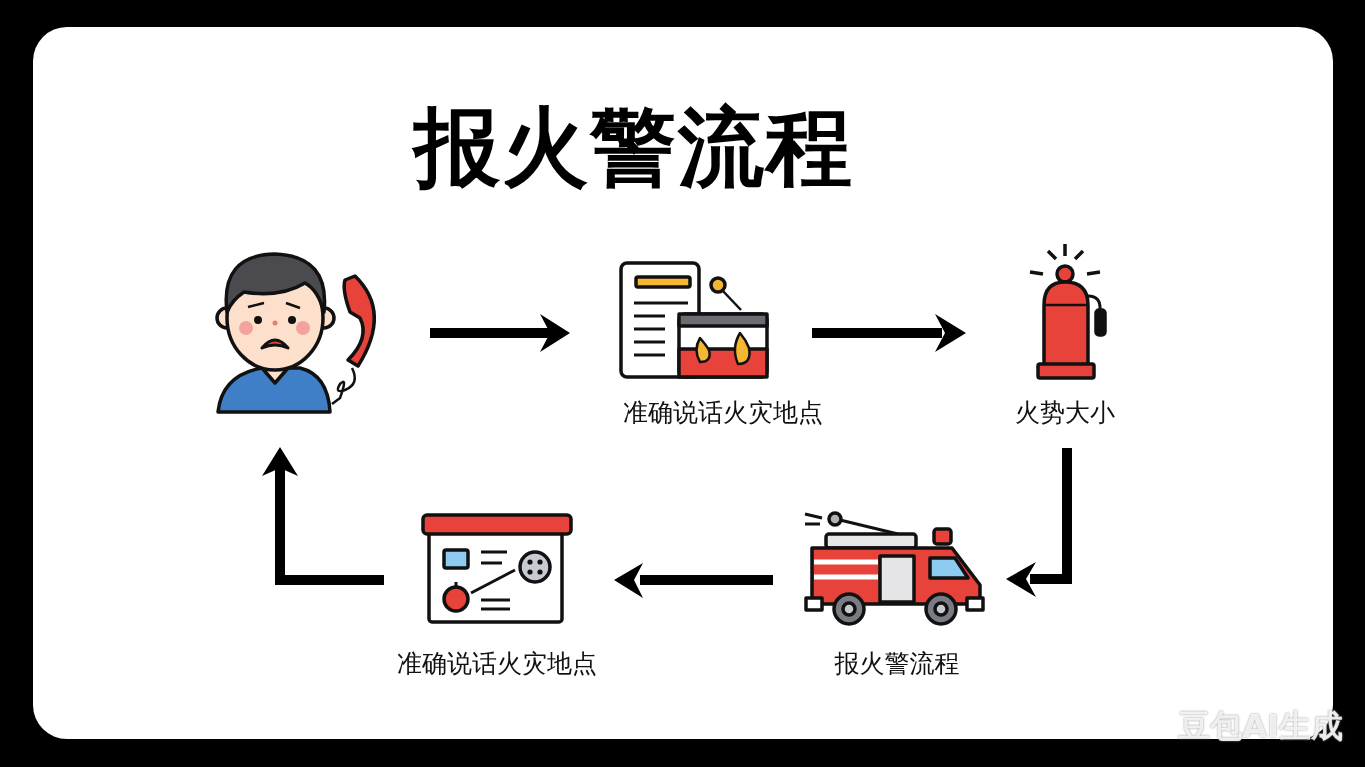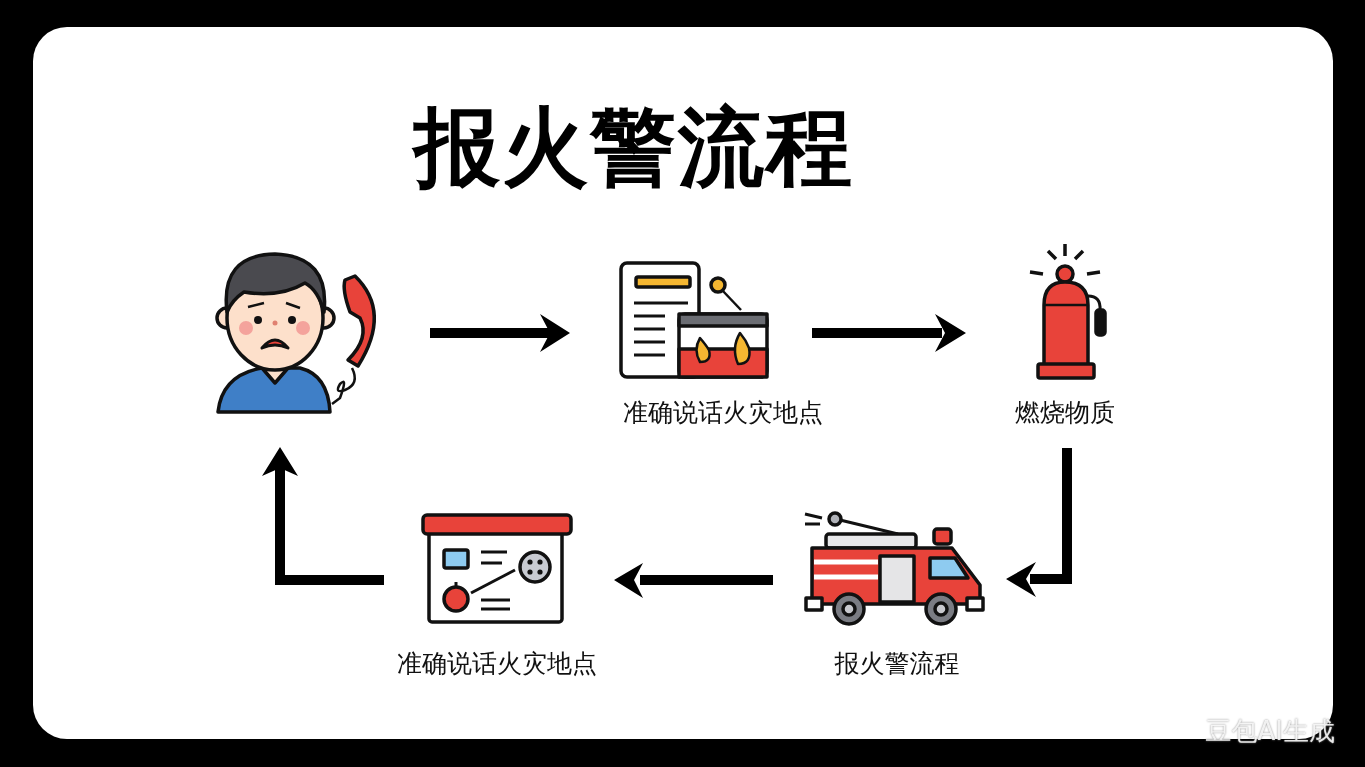--- a/index.html
+++ b/index.html
@@ -3,21 +3,21 @@
 <meta charset="utf-8">
 <style>
   html, body { margin:0; padding:0; }
   body { width:1365px; height:767px; background:#000; position:relative; overflow:hidden;
          font-family:"DejaVu Sans", sans-serif; }
   .card { position:absolute; left:33px; top:27px; width:1300px; height:712px; background:#fff; border-radius:34px; }
   .title { position:absolute; left:0; width:1268px; top:92px; text-align:center; font-size:86px; font-weight:bold;
            color:#000; letter-spacing:2px; line-height:110px; }
   .label { position:absolute; font-size:25px; color:#111; white-space:nowrap; transform:translateX(-50%); }
   svg.abs { position:absolute; left:0; top:0; }
-  .watermark { position:absolute; right:30px; bottom:18px; font-size:26px; font-weight:normal; color:rgba(255,255,255,0.85);
+  .watermark { position:absolute; right:22px; bottom:18px; font-size:32px; font-weight:bold; color:rgba(255,255,255,0.85);
                text-shadow:0 0 2px #888; }
 </style>
 </head>
 <body>
 
 <div class="card"></div>
 <div class="title">报火警流程</div>
 
 <svg class="abs" width="1365" height="767">
 
@@ -113,17 +113,17 @@
     <circle cx="540" cy="562" r="2.6" fill="#111" stroke="none"></circle>
     <circle cx="530" cy="572" r="2.6" fill="#111" stroke="none"></circle>
     <circle cx="540" cy="572" r="2.6" fill="#111" stroke="none"></circle>
     <path d="M471,593 L515,570" stroke-width="3"></path>
     <path d="M456,582 V588" stroke-width="3"></path>
     <circle cx="456" cy="599" r="12" fill="#e8433a"></circle>
   </g>
 </svg>
 
 <div class="label" style="left:691px; top:396px;margin-left:32px;">准确说话火灾地点</div>
-<div class="label" style="left:1065px; top:396px;">燃烧物质</div>
+<div class="label" style="left:1065px; top:396px;">火势大小</div>
 <div class="label" style="left:897px; top:647px;">报火警流程</div>
 <div class="label" style="left:497px; top:647px;">准确说话火灾地点</div>
 
 <div class="watermark">豆包AI生成</div>
 
 </body></html>

